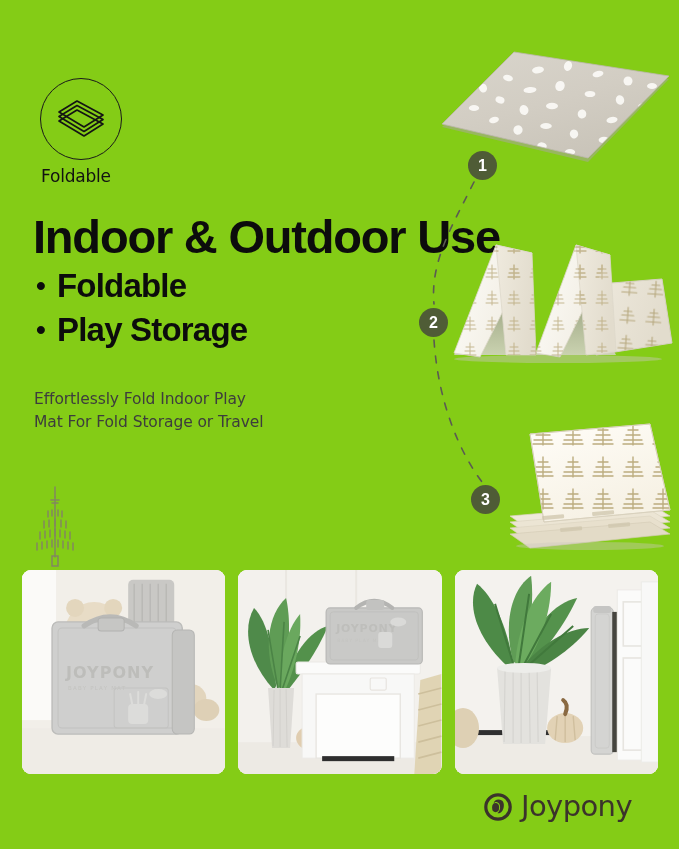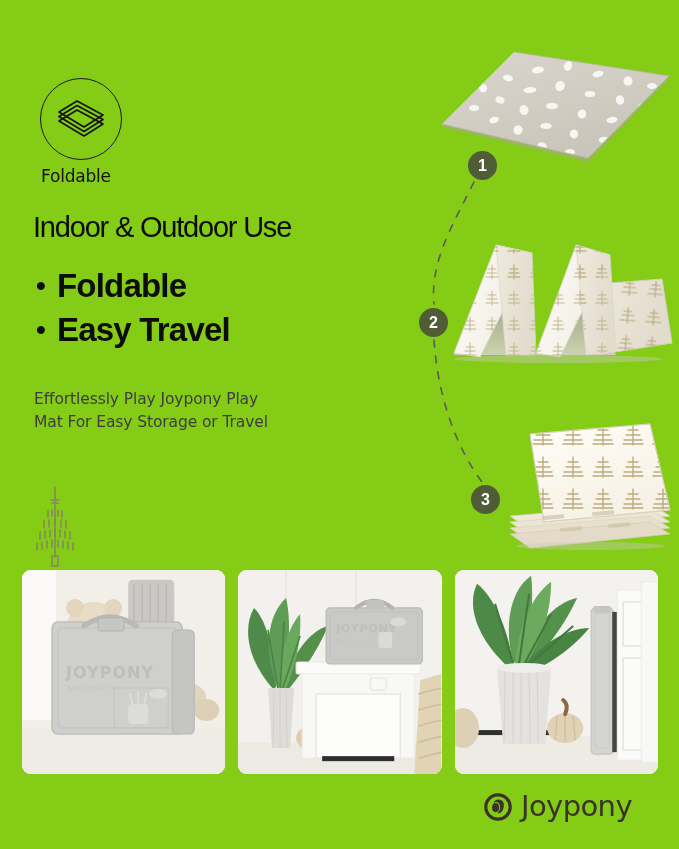--- a/index.html
+++ b/index.html
@@ -48,22 +48,22 @@
     text-align: left;
     padding-left: 1px;
   }
 
   
   .headline {
     position: absolute;
     left: 33px;
     top: 212px;
     font-family: "Liberation Sans", sans-serif;
-    font-size: 29px;
-    font-weight: 400;
+    font-size: 47px;
+    font-weight: 700;
     letter-spacing: -1.2px;
     color: #0c0c0c;
     line-height: 1.05;
     white-space: nowrap;
   }
   .bullets {
     position: absolute;
     left: 36px;
     top: 264px;
     font-family: "Liberation Sans", sans-serif;
@@ -197,27 +197,27 @@
 
   <div class="headline">Indoor &amp; Outdoor Use</div>
 
   <div class="bullets">
     <div class="bullet-row">
       <span class="bullet-dot">•</span>
       <span>Foldable</span>
     </div>
     <div class="bullet-row">
       <span class="bullet-dot">•</span>
-      <span>Easy Travel</span>
+      <span>Play Storage</span>
     </div>
   </div>
 
   <div class="subtitle">
-    <div>Effortlessly Play Joypony Play</div>
-    <div>Mat For Easy Storage or Travel</div>
+    <div>Effortlessly Fold Indoor Play</div>
+    <div>Mat For Fold Storage or Travel</div>
   </div>
 
   <svg class="deco-tree" viewBox="0 0 62 86">
     <g stroke="#828760" stroke-width="1.5" stroke-linecap="round" fill="none">
       <path d="M31 4 L31 14"></path>
       <path d="M27 17 L35 17 M28 20 L34 20"></path>
       <path d="M31 14 L31 74"></path>
       <path d="M24 28 L24 34 M28 27 L28 33 M34 27 L34 33 M38 28 L38 34"></path>
       <path d="M20 38 L20 45 M25 37 L25 44 M31 36 L31 43 M37 37 L37 44 M42 38 L42 45"></path>
       <path d="M16 49 L16 56 M21 48 L21 55 M26 47 L26 54 M31 46 L31 53 M36 47 L36 54 M41 48 L41 55 M46 49 L46 56"></path>

